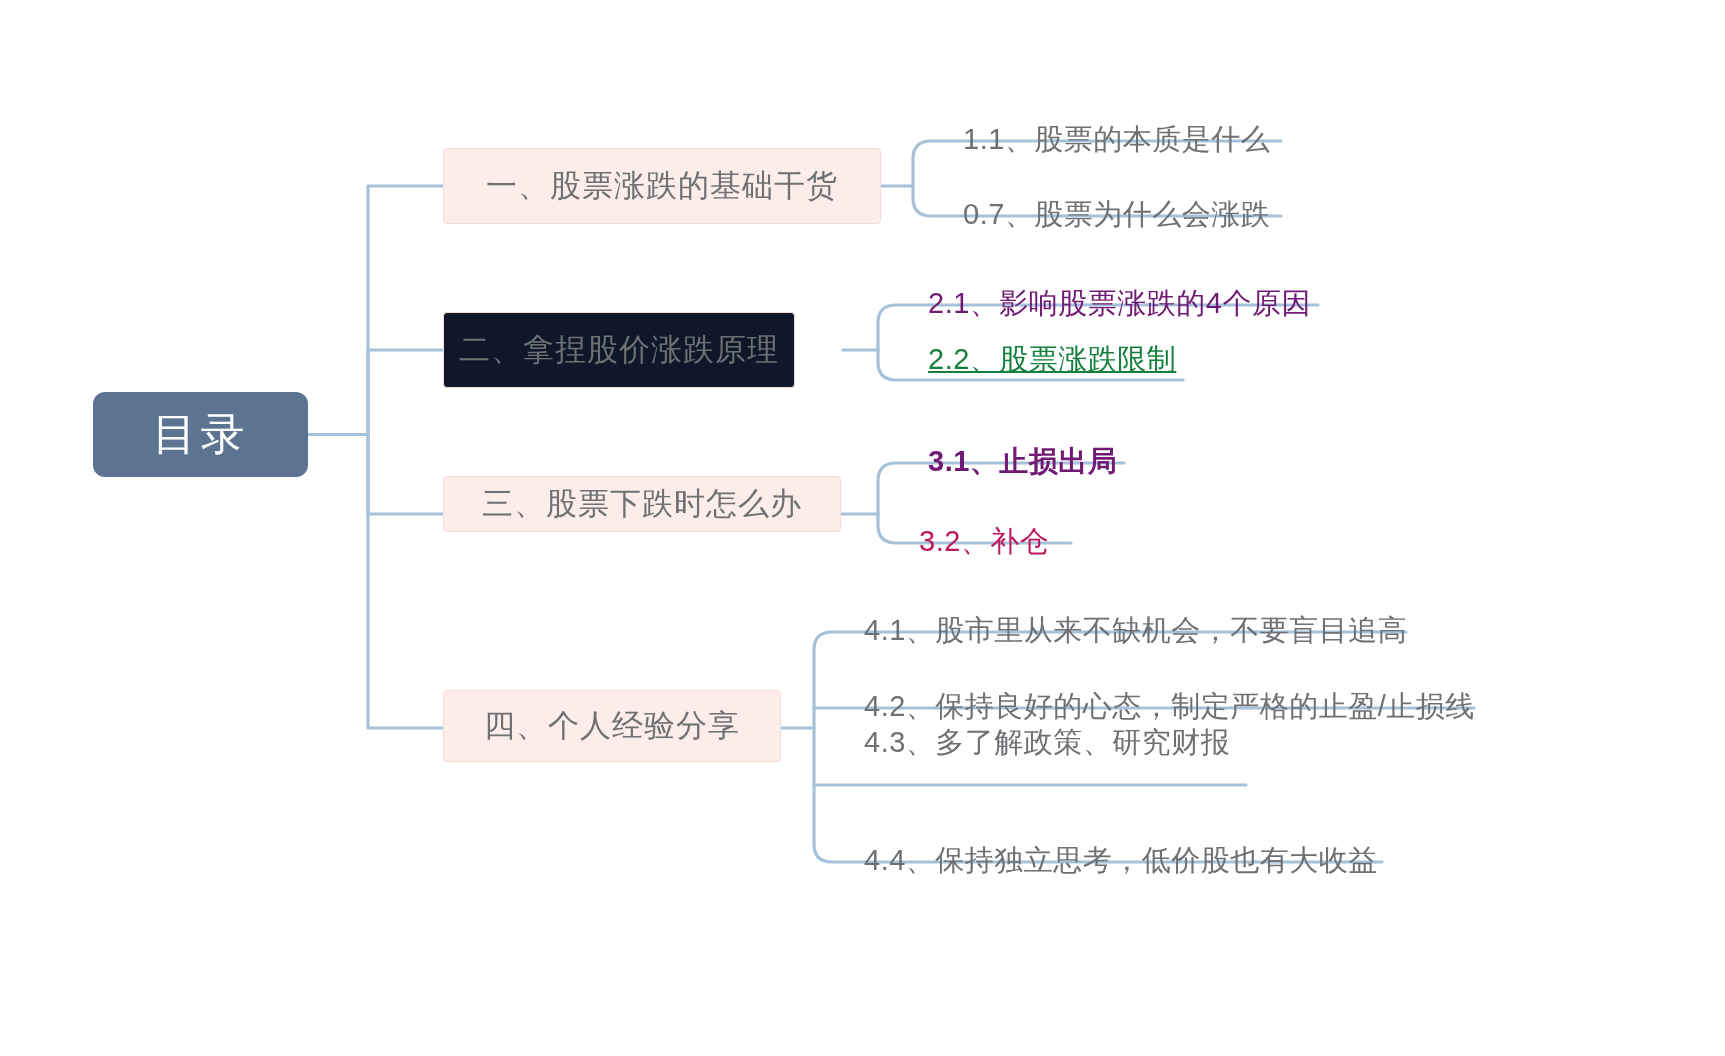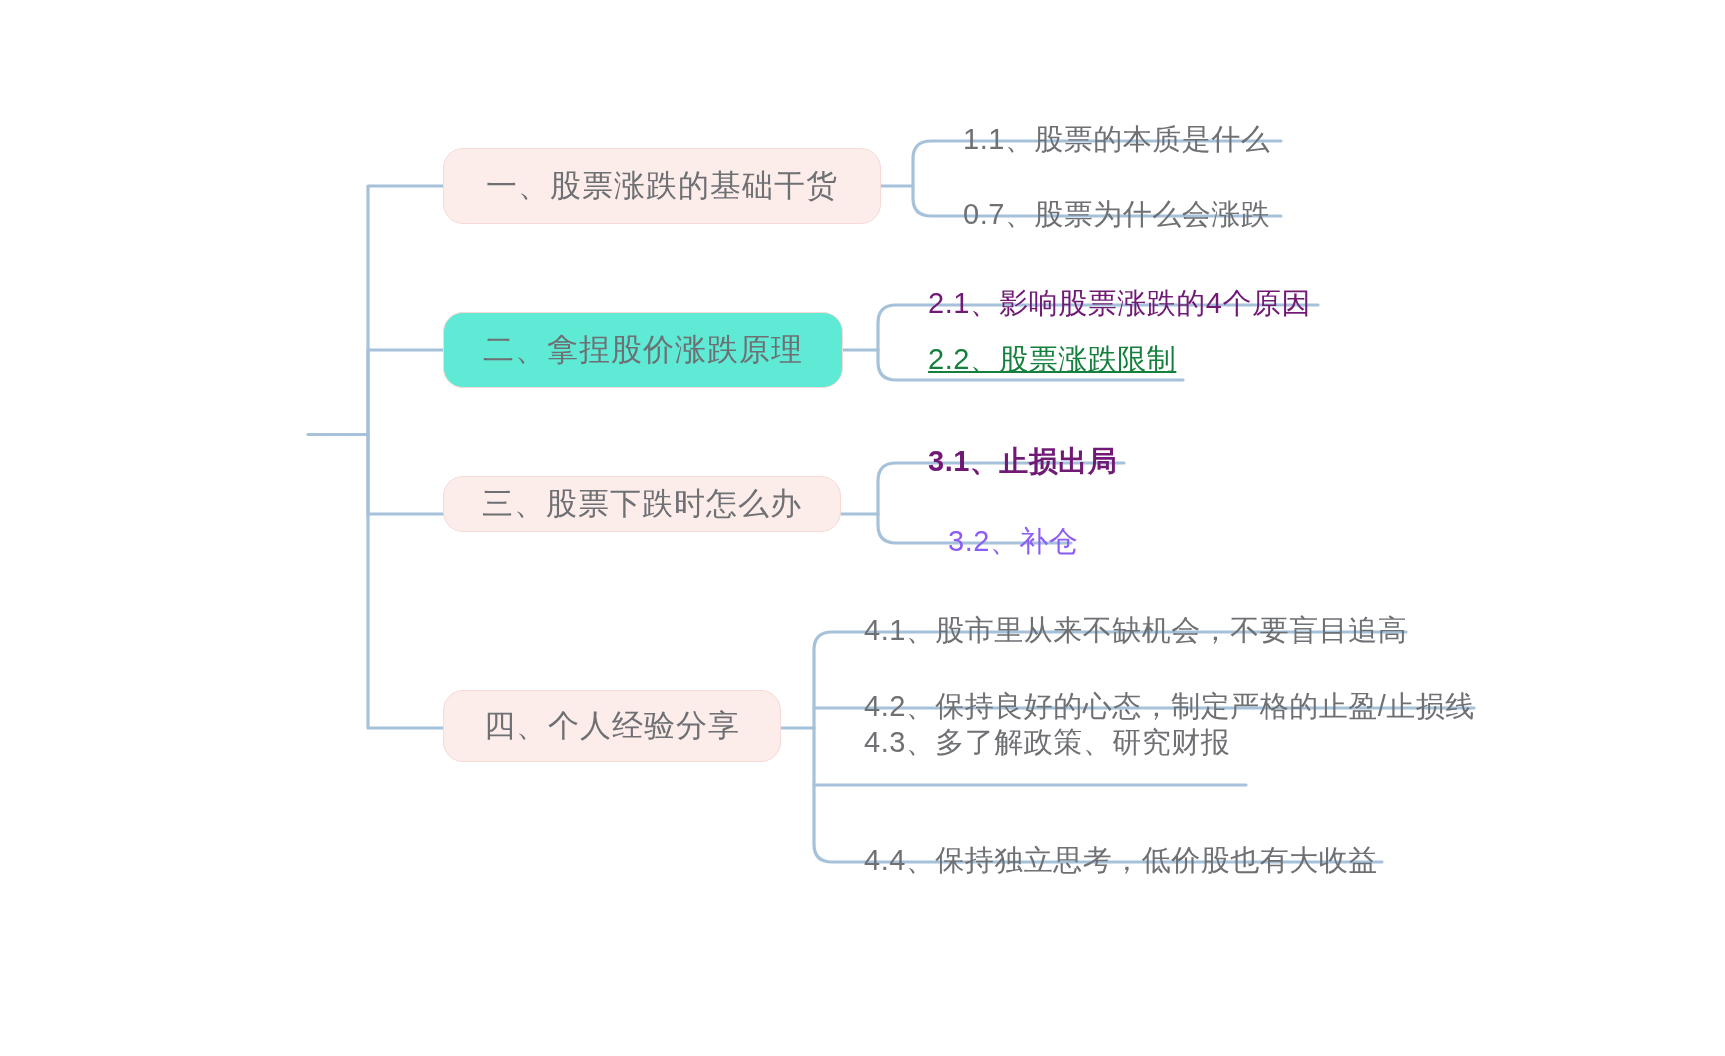--- a/index.html
+++ b/index.html
@@ -23,21 +23,21 @@
     font-size:44px;
     letter-spacing:4px;
     font-weight:400;
   }
 
   
   .branch-node{
     position:absolute;
     box-sizing:border-box;
     display:flex;align-items:center;justify-content:center;
-    border-radius:20px;
+    border-radius:4px;
     font-size:31px;
     letter-spacing:1px;
     color:#6e7074;
     white-space:nowrap;
     padding:0 22px;
   }
 
   
   .leaf-node{
     position:absolute;
@@ -68,37 +68,40 @@
         <path d="M 841 514 L 878 514"></path>
         <path d="M 1124 463 L 896 463 Q 878 463 878 481 L 878 525 Q 878 543 896 543 L 1071 543"></path>
         <path d="M 368 434.5 L 368 434.5 Q 368 434.5 368 434.5 L 368 728 Q 368 728 368 728 L 443 728"></path>
         <path d="M 781 728 L 814 728"></path>
         <path d="M 1406 632 L 832 632 Q 814 632 814 650 L 814 844 Q 814 862 832 862 L 1382 862"></path>
         <path d="M 814 708 L 1474 708"></path>
         <path d="M 814 785 L 1246 785"></path>
       </g>
   </svg>
 
+  <div class="root-node" id="root-node" style="left: 93px; top: 392px; width: 215px; height: 85px; background: rgb(92, 115, 146); color: rgb(255, 255, 255);">
+    <span>目录</span>
+  </div>
 
   <div id="nodes-layer">
       <div class="branch-node" style="left: 443px; top: 148px; width: 438px; height: 76px; background: rgb(252, 237, 235); border: 1.5px solid rgb(245, 218, 214); color: rgb(110, 112, 116);">
         <span>一、股票涨跌的基础干货</span>
       </div>
       <div class="leaf-node" style="left: 963px; top: 101px; color: rgb(110, 112, 116);">1.1、股票的本质是什么</div>
       <div class="leaf-node" style="left: 963px; top: 176px; color: rgb(110, 112, 116);">0.7、股票为什么会涨跌</div>
-      <div class="branch-node" style="left: 443px; top: 312px; width: 400px; height: 76px; background: #5eead4; border: 1.5px solid rgb(245, 218, 214); color: rgb(110, 112, 116);">
+      <div class="branch-node" style="left: 443px; top: 312px; width: 352px; height: 76px; background: #0f172a; border: 1.5px solid rgb(245, 218, 214); color: rgb(110, 112, 116);">
         <span>二、拿捏股价涨跌原理</span>
       </div>
       <div class="leaf-node" style="left: 928px; top: 265px; color: #701a75;">2.1、影响股票涨跌的4个原因</div>
       <div class="leaf-node" style="left: 928px; top: 321px; color: #15803d; text-decoration: underline;">2.2、股票涨跌限制</div>
       <div class="branch-node" style="left: 443px; top: 476px; width: 398px; height: 56px; background: rgb(252, 237, 235); border: 1.5px solid rgb(245, 218, 214); color: rgb(110, 112, 116);">
         <span>三、股票下跌时怎么办</span>
       </div>
       <div class="leaf-node" style="left: 928px; top: 423px; color: #701a75; font-weight: bold;">3.1、止损出局</div>
-      <div class="leaf-node" style="left: 948px; top: 503px; color: #8b5cf6;">3.2、补仓</div>
+      <div class="leaf-node" style="left: 919px; top: 503px; color: #be185d;">3.2、补仓</div>
       <div class="branch-node" style="left: 443px; top: 690px; width: 338px; height: 72px; background: rgb(252, 237, 235); border: 1.5px solid rgb(245, 218, 214); color: rgb(110, 112, 116);">
         <span>四、个人经验分享</span>
       </div>
       <div class="leaf-node" style="left: 864px; top: 592px; color: rgb(110, 112, 116);">4.1、股市里从来不缺机会，不要盲目追高</div>
       <div class="leaf-node" style="left: 864px; top: 668px; color: rgb(110, 112, 116);">4.2、保持良好的心态，制定严格的止盈/止损线</div>
       <div class="leaf-node" style="left: 864px; top: 704px; color: rgb(110, 112, 116);">4.3、多了解政策、研究财报</div>
       <div class="leaf-node" style="left: 864px; top: 822px; color: rgb(110, 112, 116);">4.4、保持独立思考，低价股也有大收益</div>
     </div>
 
 </div>

